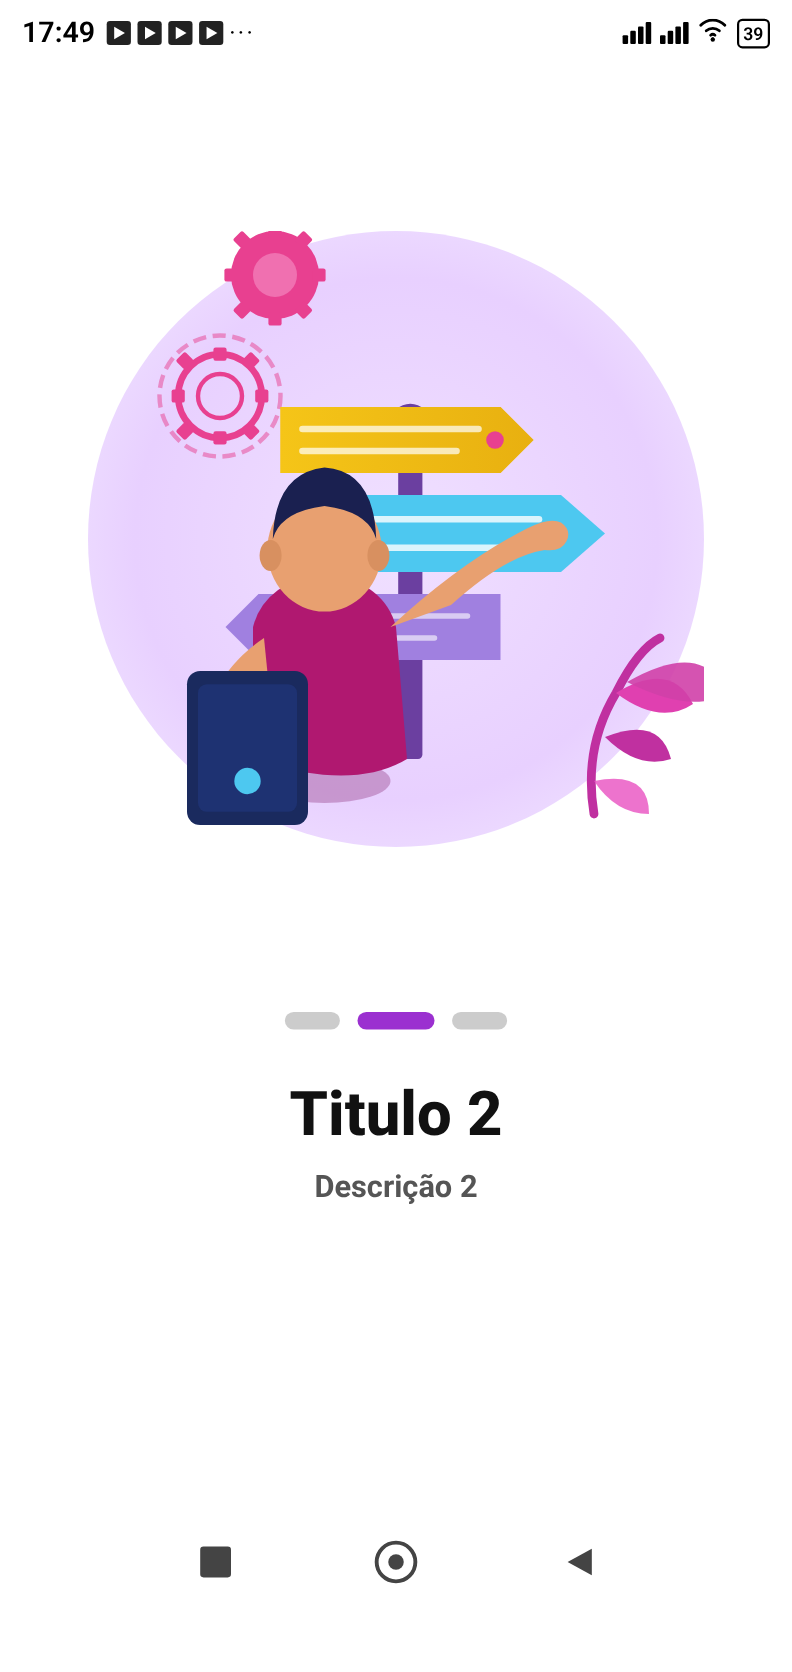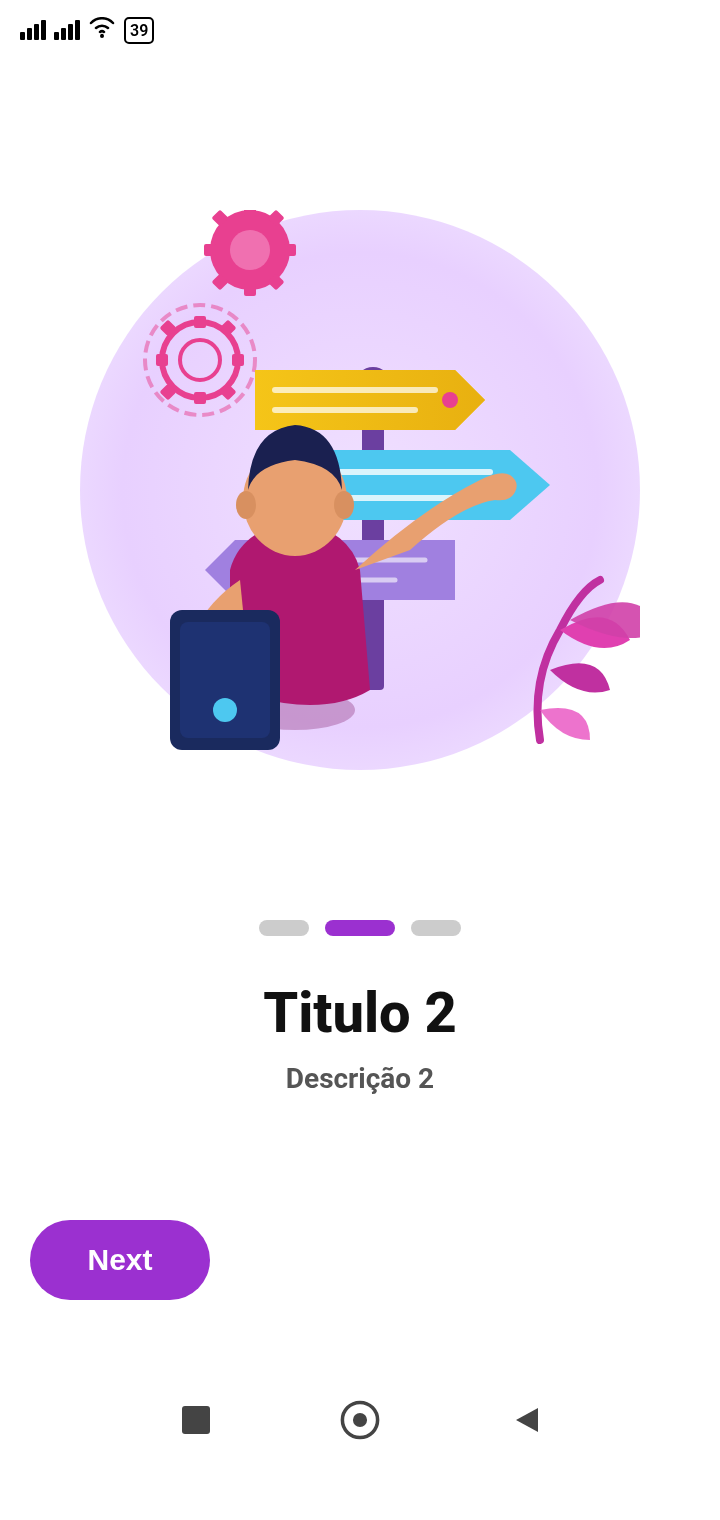--- a/index.html
+++ b/index.html
@@ -217,20 +217,47 @@
       height: 44px;
       display: flex;
       align-items: center;
       justify-content: center;
     }
   </style>
 </head>
 <body>
 
 <div class="status-bar">
+  <div class="status-left">
+    <span class="status-time">17:49</span>
+    <div class="status-icons">
+
+      <div class="icon-box">
+        <svg viewBox="0 0 10 10">
+            <polygon points="2,1 9,5 2,9" fill="white"></polygon>
+          </svg>
+      </div>
+      <div class="icon-box">
+        <svg viewBox="0 0 10 10">
+            <polygon points="2,1 9,5 2,9" fill="white"></polygon>
+          </svg>
+      </div>
+      <div class="icon-box">
+        <svg viewBox="0 0 10 10">
+            <polygon points="2,1 9,5 2,9" fill="white"></polygon>
+          </svg>
+      </div>
+      <div class="icon-box">
+        <svg viewBox="0 0 10 10">
+            <polygon points="2,1 9,5 2,9" fill="white"></polygon>
+          </svg>
+      </div>
+      <span class="status-dots">···</span>
+    </div>
+  </div>
   <div class="status-right">
 
     <div class="signal-bars">
       <div class="signal-bar" style="height:8px;"></div>
       <div class="signal-bar" style="height:12px;"></div>
       <div class="signal-bar" style="height:16px;"></div>
       <div class="signal-bar" style="height:20px;"></div>
     </div>
 
     <div class="signal-bars">
@@ -365,21 +392,20 @@
   <div class="dot dot-inactive"></div>
   <div class="dot dot-active"></div>
   <div class="dot dot-inactive"></div>
 </div>
 
 <h1 class="slide-title">Titulo 2</h1>
 
 <p class="slide-description">Descrição 2</p>
 
 <div class="nav-buttons">
-  <button class="btn">Next</button>
 </div>
 
 <div class="bottom-nav">
 
   <div class="bottom-nav-icon">
     <svg width="40" height="40" viewBox="0 0 40 40">
       <rect x="6" y="6" width="28" height="28" rx="3" fill="#444"></rect>
     </svg>
   </div>
 

